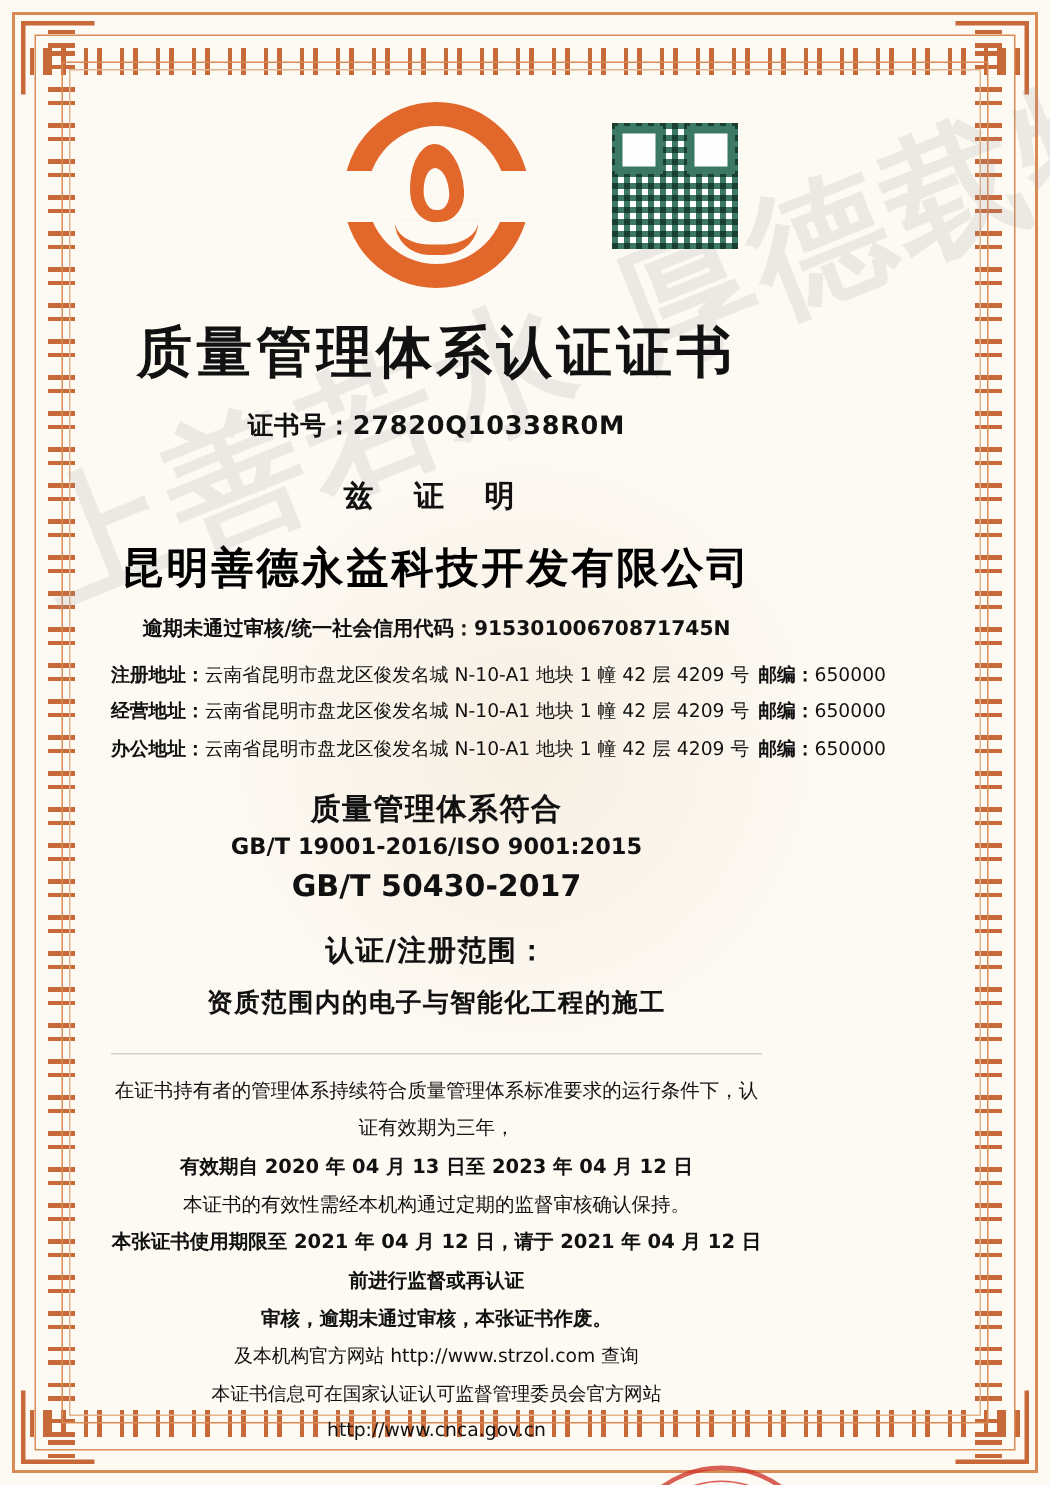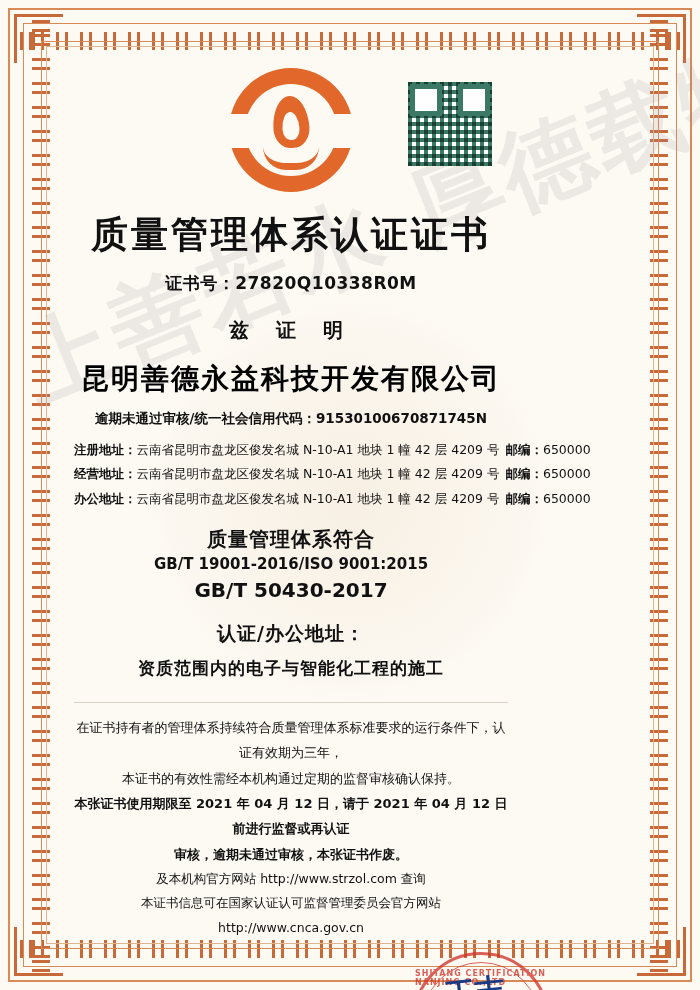--- a/index.html
+++ b/index.html
@@ -391,27 +391,28 @@
         <span class="addr-label">办公地址：</span><span class="addr-val">云南省昆明市盘龙区俊发名城 N-10-A1 地块 1 幢 42 层 4209 号</span><span class="addr-zip-label">邮编：</span><span>650000</span>
       </div>
     </div>
 
     <div class="standards">
       <div class="l1">质量管理体系符合</div>
       <div class="l2">GB/T 19001-2016/ISO 9001:2015</div>
       <div class="l3">GB/T 50430-2017</div>
     </div>
 
-    <div class="scope-title">认证/办公地址：</div>
+    <div class="scope-title">认证/注册范围：</div>
     <div class="scope-text">资质范围内的电子与智能化工程的施工</div>
 
     <div class="divider"></div>
 
     <div class="terms">
       <div>在证书持有者的管理体系持续符合质量管理体系标准要求的运行条件下，认证有效期为三年，</div>
+      <div class="b">有效期自 2020 年 04 月 13 日至 2023 年 04 月 12 日</div>
       <div>本证书的有效性需经本机构通过定期的监督审核确认保持。</div>
       <div class="b">本张证书使用期限至 2021 年 04 月 12 日，请于 2021 年 04 月 12 日前进行监督或再认证</div>
       <div class="b">审核，逾期未通过审核，本张证书作废。</div>
       <div class="small">及本机构官方网站 http://www.strzol.com 查询</div>
       <div class="small">本证书信息可在国家认证认可监督管理委员会官方网站 http://www.cnca.gov.cn</div>
     </div>
 
     <div class="sign-row">
       <div class="sign-label">签发：</div>
       <div class="stamp">

